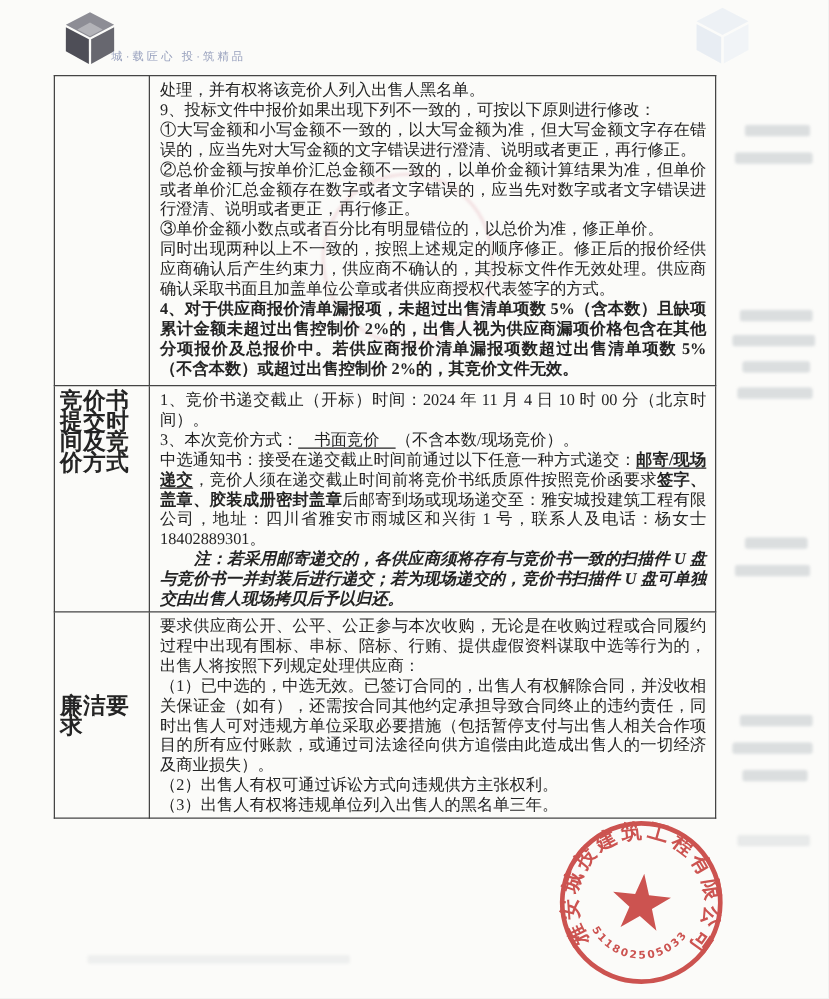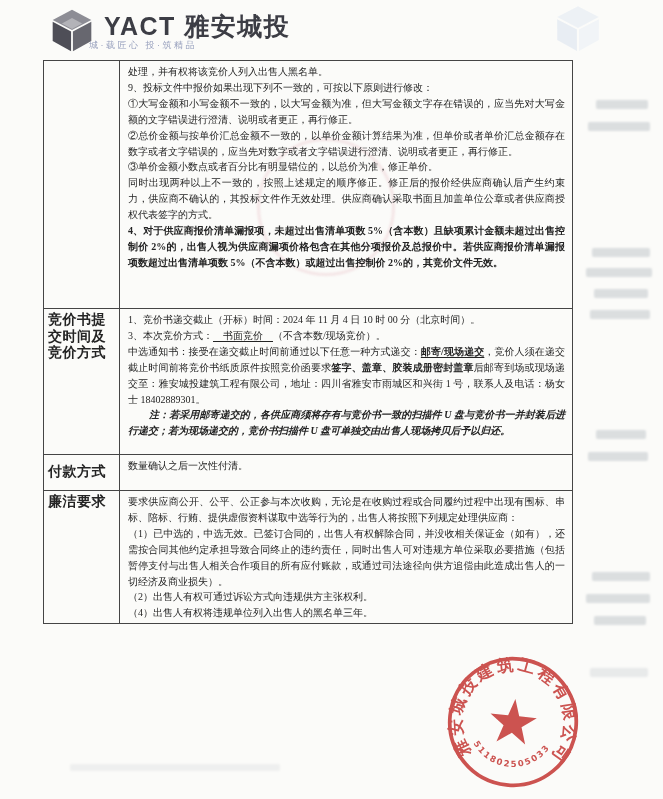--- a/index.html
+++ b/index.html
@@ -19,25 +19,25 @@
     font-size:9px;letter-spacing:2.5px;color:var(--tagline-color,#97a0bd);
   }
   .watermark-cube{position:absolute;left:552px;top:2px;width:52px;height:52px;opacity:.55;}
   
   table.terms{
     position:absolute;left:43px;top:60px;width:530px;
     border-collapse:collapse;table-layout:fixed;
   }
   table.terms td{border:1.6px solid #454545;vertical-align:top;}
   td.label{
-    width:69px;font-weight:700;font-size:14px;line-height:16.5px;
+    width:69px;font-weight:700;font-size:18px;line-height:16.5px;
     padding:3px 2px 0 4px;letter-spacing:.5px;
   }
   td.content{
-    font-size:10px;line-height:15.9px;padding:3px 7px 2px 8px;
+    font-size:13px;line-height:15.9px;padding:3px 7px 2px 8px;
     text-align:justify;text-align-last:left;
   }
   tr:nth-child(1) td{height:242px;}
   tr:nth-child(2) td{height:140px;}
   tr:nth-child(3) td{height:30px;}
   tr:nth-child(4) td{height:87px;}
   tr:nth-child(5) td{height:135px;}
   tr:nth-child(3) td.label,tr:nth-child(5) td.label{vertical-align:middle;padding-top:0;}
   td.content p{margin:0;}
   td.content p.indent{text-indent:2.1em;font-style:italic;}
@@ -62,21 +62,20 @@
 <body>
 
 <div class="page">
 
   <svg class="logo-cube" viewBox="0 0 100 100">
     <polygon points="50,6 92,28 50,50 8,28" fill="#8d8d95"></polygon>
     <polygon points="8,32 48,53 48,96 8,74" fill="#4e4e57"></polygon>
     <polygon points="92,32 52,53 52,96 92,74" fill="#67676f"></polygon>
     <polygon points="50,24 72,36 50,48 28,36" fill="#fbfbf9" opacity=".35"></polygon>
   </svg>
-  <div class="brand-name">YACT 雅安城投</div>
   <div class="brand-tagline">城·载匠心  投·筑精品</div>
 
   <svg class="watermark-cube" viewBox="0 0 100 100">
     <polygon points="50,8 90,29 50,50 10,29" fill="#e3eaf3"></polygon>
     <polygon points="10,33 48,53 48,94 10,73" fill="#dae3ef"></polygon>
     <polygon points="90,33 52,53 52,94 90,73" fill="#e9eff6"></polygon>
   </svg>
 
   <div class="ghost-circle"></div>
   <div class="bleed" style="left:596px;top:100px;width:52px;height:9px;"></div>
@@ -110,32 +109,26 @@
         <tr>
           <td class="label">竞价书提交时间及竞价方式</td>
           <td class="content">
             <p><span class="">1、竞价书递交截止（开标）时间：2024 年 11 月 4 日 10 时 00 分（北京时间）。</span></p>
             <p><span class="">3、本次竞价方式：</span><span class="u">　书面竞价　</span><span class="">（不含本数/现场竞价）。</span></p>
             <p><span class="">中选通知书：接受在递交截止时间前通过以下任意一种方式递交：</span><span class="b u">邮寄/现场递交</span><span class="">，竞价人须在递交截止时间前将竞价书纸质原件按照竞价函要求</span><span class="b ">签字、盖章、胶装成册密封盖章</span><span class="">后邮寄到场或现场递交至：雅安城投建筑工程有限公司，地址：四川省雅安市雨城区和兴街 1 号，联系人及电话：杨女士 18402889301。</span></p>
             <p class="indent"><span class="b ">注：若采用邮寄递交的，各供应商须将存有与竞价书一致的扫描件 U 盘与竞价书一并封装后进行递交；若为现场递交的，竞价书扫描件 U 盘可单独交由出售人现场拷贝后予以归还。</span></p>
           </td>
         </tr>
         <tr>
-          <td class="label">付款方式</td>
-          <td class="content">
-            <p><span class="">数量确认之后一次性付清。</span></p>
-          </td>
-        </tr>
-        <tr>
           <td class="label">廉洁要求</td>
           <td class="content">
             <p><span class="">要求供应商公开、公平、公正参与本次收购，无论是在收购过程或合同履约过程中出现有围标、串标、陪标、行贿、提供虚假资料谋取中选等行为的，出售人将按照下列规定处理供应商：</span></p>
             <p><span class="">（1）已中选的，中选无效。已签订合同的，出售人有权解除合同，并没收相关保证金（如有），还需按合同其他约定承担导致合同终止的违约责任，同时出售人可对违规方单位采取必要措施（包括暂停支付与出售人相关合作项目的所有应付账款，或通过司法途径向供方追偿由此造成出售人的一切经济及商业损失）。</span></p>
             <p><span class="">（2）出售人有权可通过诉讼方式向违规供方主张权利。</span></p>
-            <p><span class="">（4）出售人有权将违规单位列入出售人的黑名单三年。</span></p>
+            <p><span class="">（3）出售人有权将违规单位列入出售人的黑名单三年。</span></p>
           </td>
         </tr>
       </tbody>
   </table>
 
   <svg class="seal" viewBox="0 0 200 200">
     <defs>
       <path id="arcTop" d="M 46.3,153.7 A 76,76 0 1 1 153.7,153.7" fill="none"></path>
       <path id="arcBot" d="M 42.8,133 A 66,66 0 0 0 157.2,133" fill="none"></path>
     </defs>

